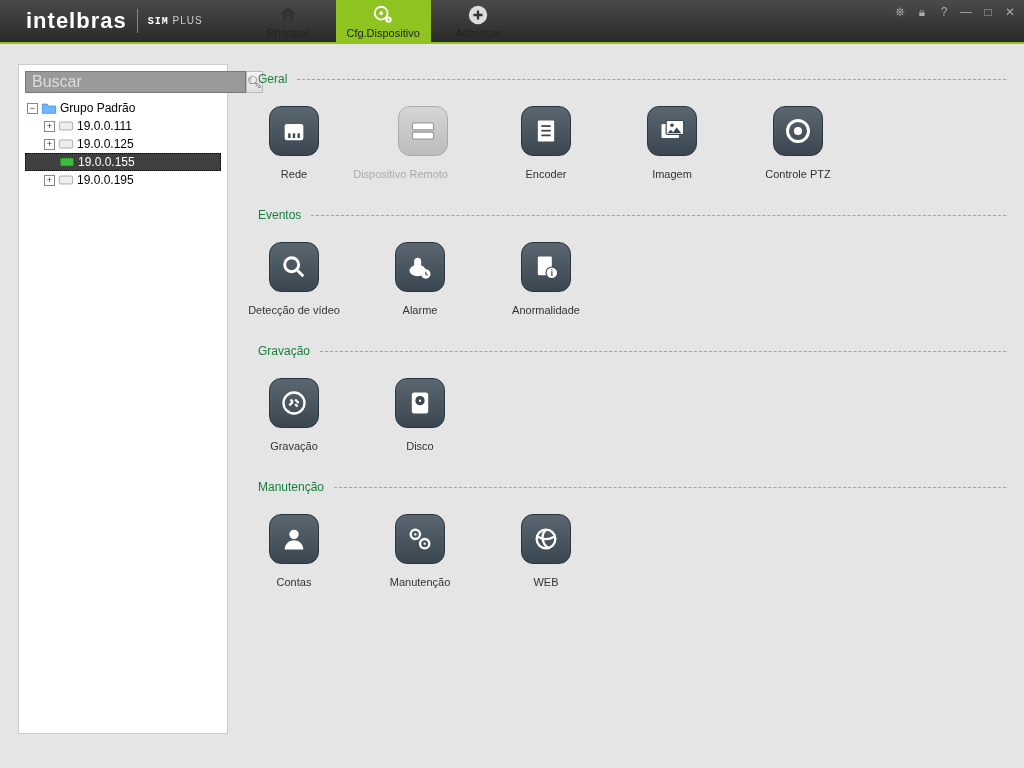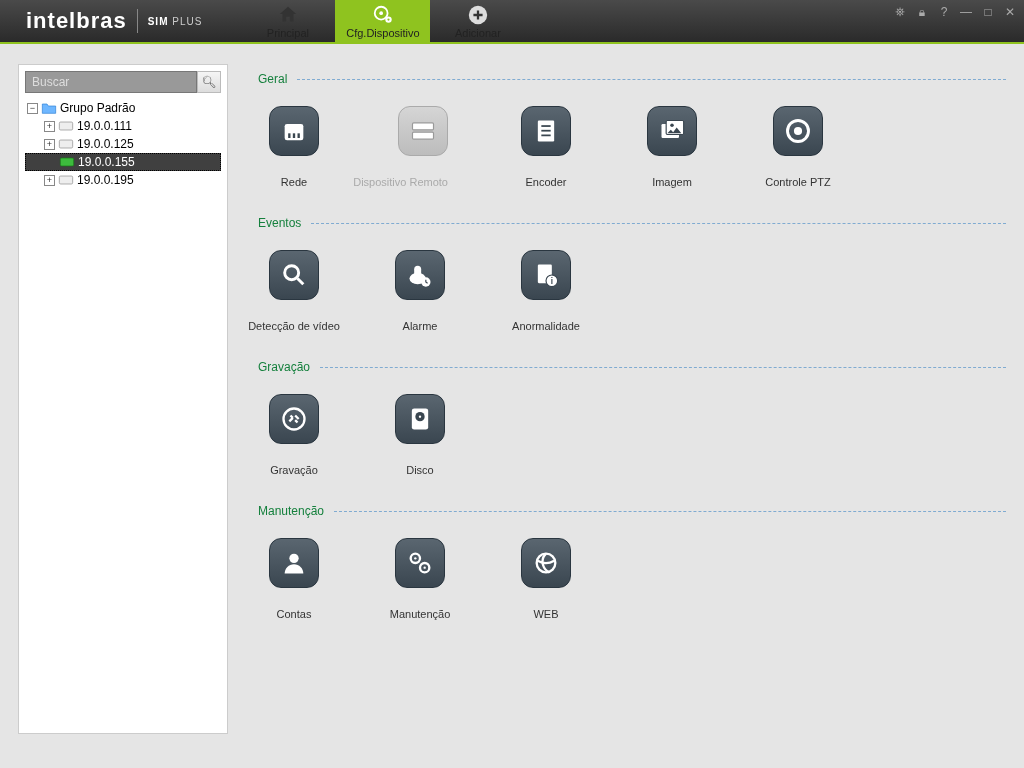--- a/index.html
+++ b/index.html
@@ -10,21 +10,21 @@
   background: linear-gradient(to bottom, #4a4a4a 0%, #2a2a2a 100%);
   border-bottom: 2px solid #8fc31f;
   display: flex;
   align-items: center;
   position: relative;
 }
 .logo-area { display: flex; align-items: center; padding: 0 14px; height: 100%; color: #fff; margin-left: 12px; }
 .logo-text { font-size: 22px; font-weight: bold; letter-spacing: 1px; }
 .logo-sep { width: 1px; height: 24px; background: #888; margin: 0 10px; }
 .product-name { font-size: 10px; letter-spacing: 1px; color: #ccc; }
-.product-name b { color: #fff; font-weight: bold; }
+.product-name b { color: #fff; font-weight: bold; font-family: Liberation Mono, monospace; }
 
 .tabs { display: flex; height: 100%; margin-left: 24px; }
 .tab {
   width: 95px; height: 100%;
   display: flex; flex-direction: column; align-items: center; justify-content: center;
   color: #222; font-size: 11px; cursor: pointer;
   gap: 0px;
 }
 .tab.active { background: #8fc31f; align-items: center; }
 .tab-icon { width: 22px; height: 22px; display: flex; align-items: center; justify-content: center; margin-bottom: 1px; }
@@ -34,21 +34,21 @@
 
 .body { display: flex; height: calc(768px - 44px); padding: 20px 18px; gap: 30px; }
 
 .sidebar {
   width: 210px; height: 670px; background: #fff; border: 1px solid #ccc;
   padding: 6px; font-size: 12px;
 }
 .search-row { display: flex; margin-bottom: 4px; }
 .search-input {
   flex: 1; height: 22px; background: #999; border: 1px solid #777; color: #000000;
-  padding: 0 6px; font-size: 12px;
+  padding: 0 6px; font-size: 16px;
 }
 .search-input::placeholder { color: #ddd; }
 .search-btn {
   width: 24px; height: 22px; background: linear-gradient(#f5f5f5,#ddd); border: 1px solid #bbb;
   display: flex; align-items: center; justify-content: center; cursor: pointer; font-size: 12px; color: #555;
 }
 .tree { padding: 2px 0; }
 .tree-row { display: flex; align-items: center; height: 18px; padding: 0 2px; gap: 3px; cursor: pointer; white-space: nowrap; }
 .tree-row.selected { background: #404040; color: #fff; border: 1px dotted #000; height: 18px; }
 .expander { width: 11px; height: 11px; border: 1px solid #888; background: #fff; font-size: 9px; line-height: 9px; text-align: center; color: #333; flex-shrink: 0; }
@@ -58,21 +58,21 @@
 .content { flex: 1; padding-top: 8px; }
 .section { margin-bottom: 28px; }
 .section-title {
   color: #15803d; font-size: 12px; font-weight: normal; margin-bottom: 20px;
   display: flex; align-items: center; gap: 10px;
 }
 .section-title::after {
   content: ""; flex: 1; border-top: 1px dashed #1e73be; opacity: 0.5;
 }
 .items { display: flex; gap: 70px; padding-left: 8px; }
-.item { display: flex; flex-direction: column; align-items: center; gap: 20px; cursor: pointer; width: 56px; }
+.item { display: flex; flex-direction: column; align-items: center; gap: 12px; cursor: pointer; width: 56px; }
 .item.disabled { cursor: default; align-items: flex-end; }
 .item-icon {
   width: 50px; height: 50px; border-radius: 12px;
   background: linear-gradient(to bottom, #5a6670 0%, #3a4650 100%);
   border: 1px solid #2a3640;
   display: flex; align-items: center; justify-content: center;
   color: #fff;
 }
 .item.disabled .item-icon { background: linear-gradient(to bottom, #d5d5d5, #bcbcbc); border-color: #aaa; }
 .item-icon svg { width: 28px; height: 28px; }

